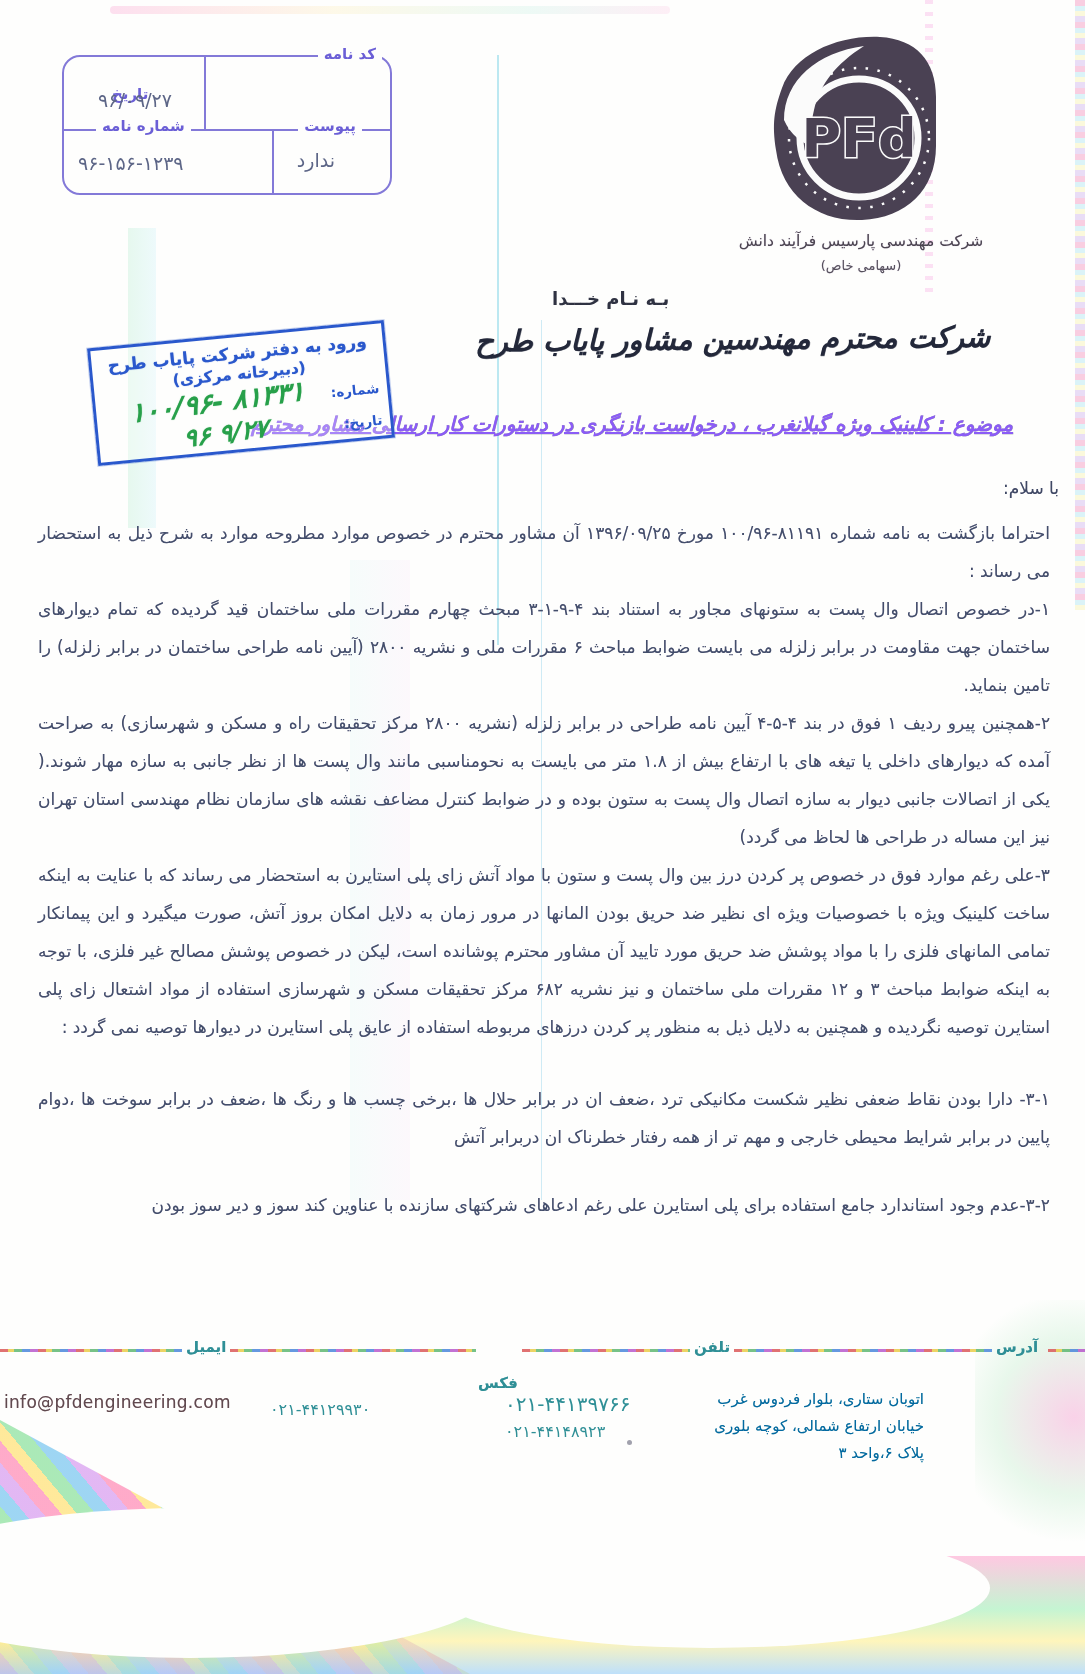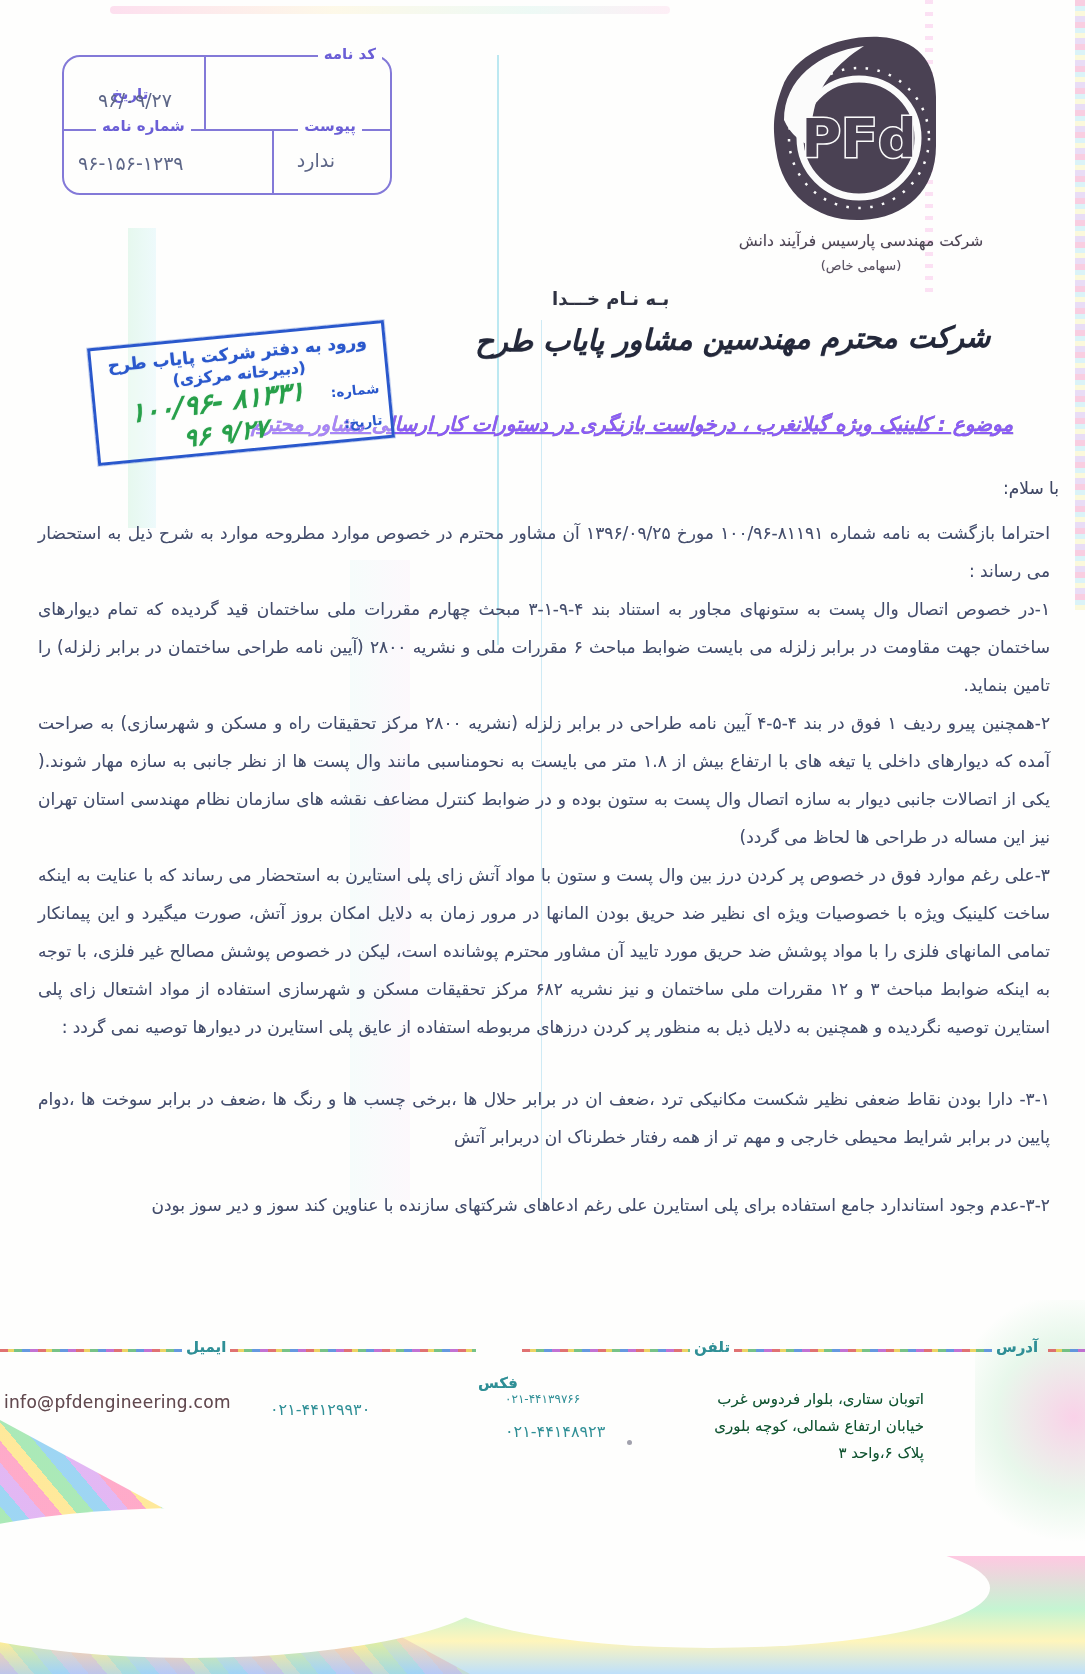--- a/index.html
+++ b/index.html
@@ -89,24 +89,24 @@
   .sep{position:absolute; top:1349px; height:3px; opacity:.8;
     background:repeating-linear-gradient(90deg, #d94f4f 0 8px, #e8c93e 8px 14px, #55b36a 14px 22px, #3f7fd9 22px 30px, #b44fc9 30px 38px);}
   .sep1{left:0; width:182px;} .sep2{left:230px; width:246px;} .sep3{left:522px; width:168px;}
   .sep4{left:734px; width:258px;} .sep5{left:1048px; width:37px;}
   .foot-label{position:absolute; top:1338px; font-size:15px; color:#2f8f96; font-weight:bold; white-space:nowrap;
     text-shadow:0 0 .5px rgba(47,143,150,.5);}
   .fl-email{left:186px;} .fl-fax{left:478px;margin-top:36px;} .fl-tel{left:694px;} .fl-addr{left:996px;}
   .foot-email{position:absolute; left:4px; top:1392px; font-size:17px; color:#5f4a4f; letter-spacing:.3px;
     direction:ltr; text-shadow:0 0 .5px rgba(150,70,90,.4);}
   .foot-fax{position:absolute; left:270px; top:1400px; font-size:16px; color:#2f8f96; letter-spacing:2px;}
-  .foot-tel1{position:absolute; left:505px; top:1392px; font-size:12px; color:#2f8f96; letter-spacing:2px;}
+  .foot-tel1{position:absolute; left:505px; top:1392px; font-size:20px; color:#2f8f96; letter-spacing:2px;}
   .foot-tel2{position:absolute; left:505px; top:1422px; font-size:16px; color:#2f8f96; letter-spacing:2px;}
   .foot-addr{position:absolute; left:700px; top:1386px; width:224px; text-align:right; direction:rtl;
-    font-size:15px; line-height:27px; color:#14532d; text-shadow:0 0 .5px rgba(47,143,150,.5);}
+    font-size:15px; line-height:27px; color:#0369a1; text-shadow:0 0 .5px rgba(47,143,150,.5);}
 </style>
 </head>
 <body>
 
 <div class="page">
 
   <div class="art art-top-streak"></div>
   <div class="art art-right-strip"></div>
   <div class="art art-magenta-col"></div>
   <div class="art art-cyan-line"></div>

